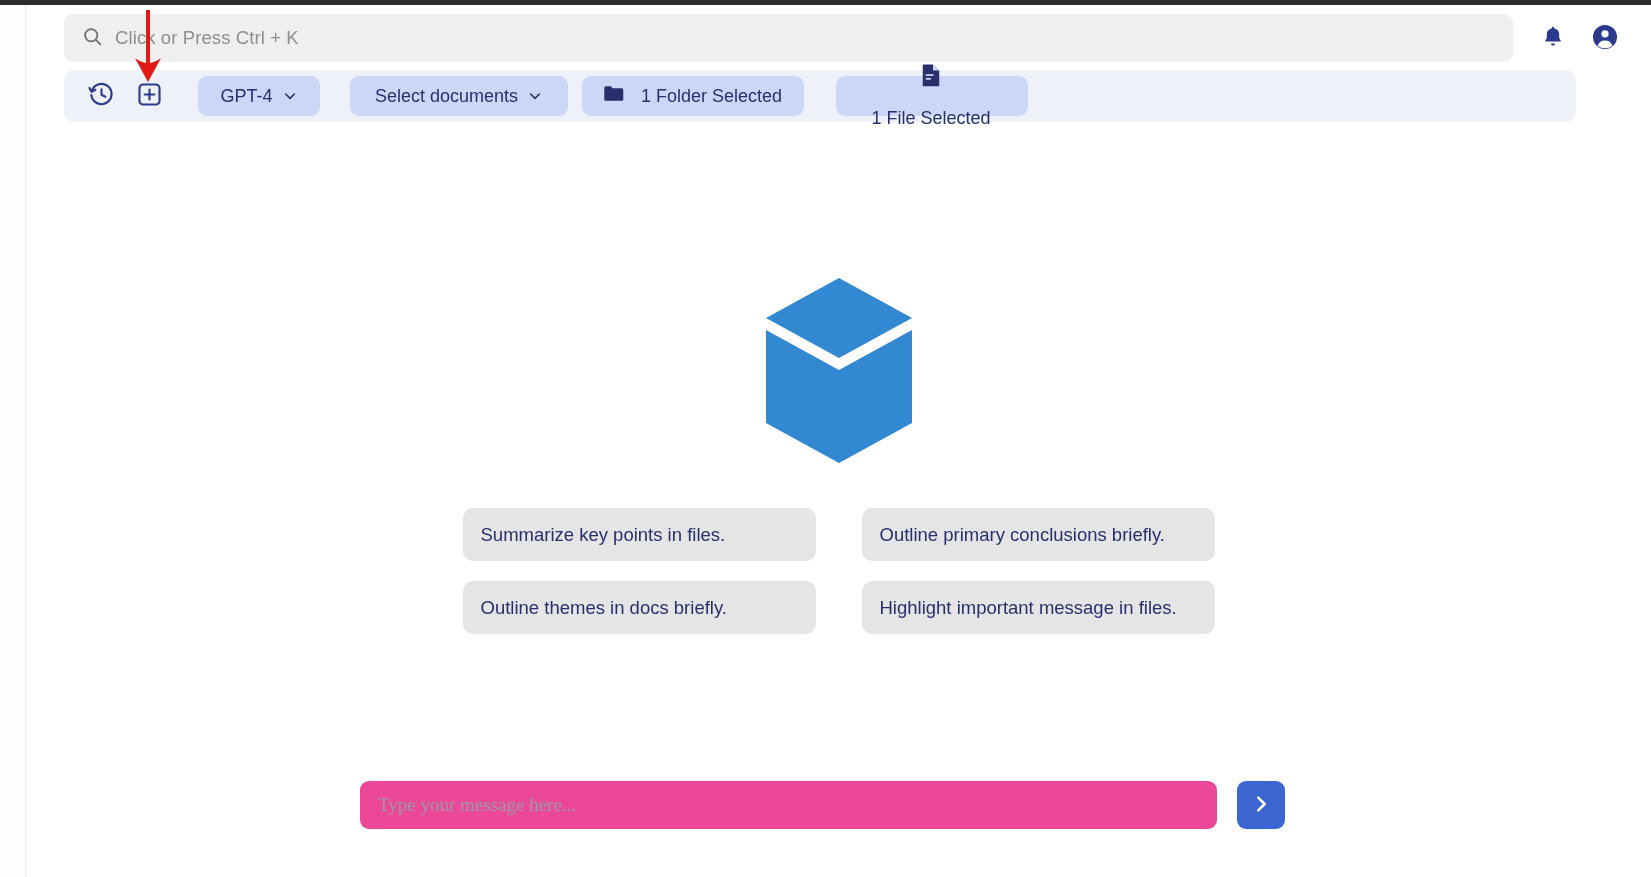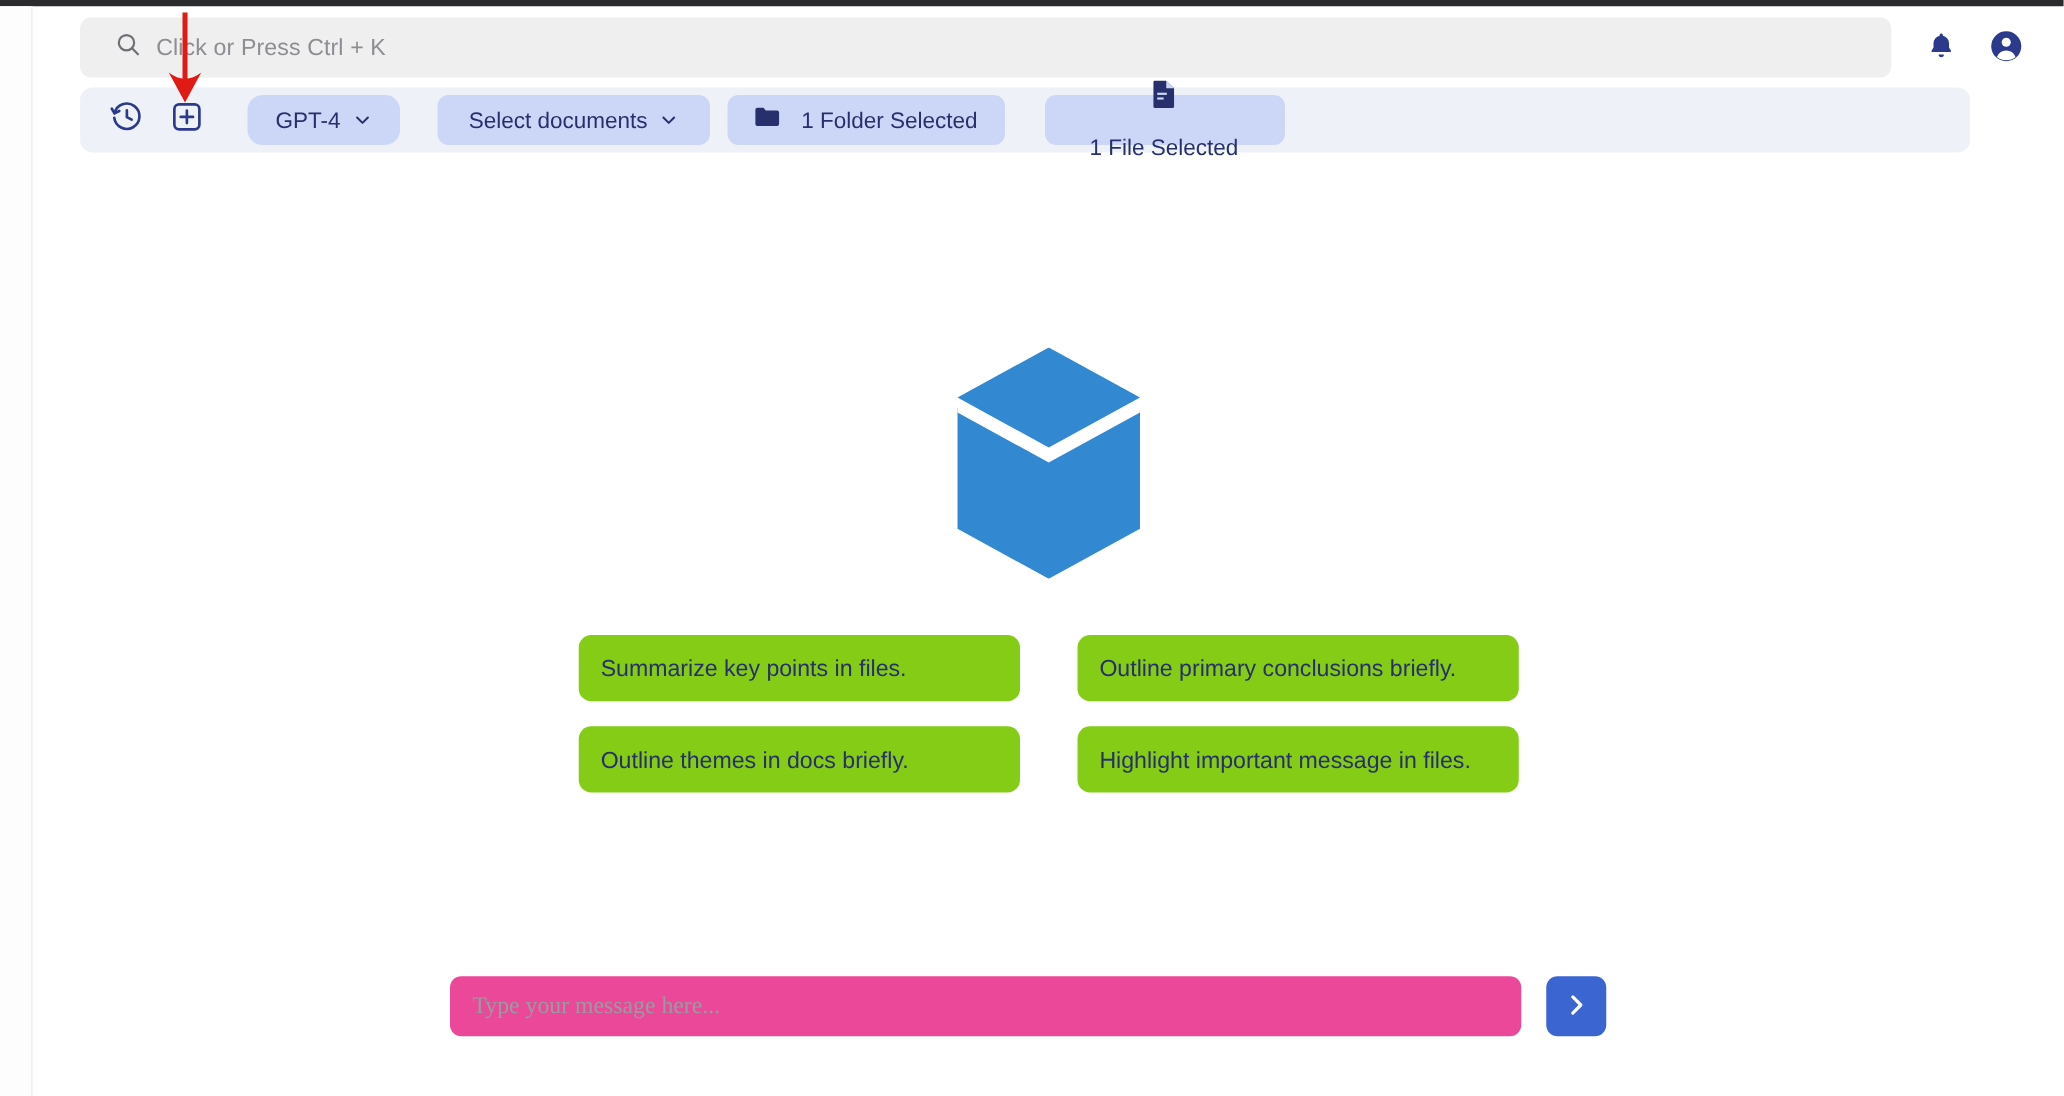--- a/index.html
+++ b/index.html
@@ -50,21 +50,21 @@
     align-items: center;
   }
 
   .search-bar {
     flex: 0 0 1449px;
     height: 48px;
     background: #efefef;
     border-radius: 9px;
     display: flex;
     align-items: center;
-    padding: 0 28px;
+    padding: 0 18px;
     gap: 12px;
     cursor: text;
   }
 
   .search-bar .placeholder {
     color: #8d8d92;
     font-size: 18.5px;
     letter-spacing: 0.1px;
     font-family: "Liberation Sans", sans-serif;
   }
@@ -123,21 +123,21 @@
     padding: 0 22px;
     color: #27306c;
     font-size: 18px;
     font-weight: 500;
     cursor: pointer;
     border: none;
     white-space: nowrap;
     font-family: "Liberation Sans", sans-serif;
   }
 
-  .pill.model { margin-left: 18px; min-width: 122px; border-radius: 12px; }
+  .pill.model { margin-left: 18px; min-width: 122px; }
   .pill.docs  { margin-left: 16px; min-width: 218px; }
   .pill.folder{ min-width: 212px; gap: 16px; padding-left: 20px; }
   .pill.file  { margin-left: 18px; min-width: 192px; gap: 16px; padding-left: 20px; flex-direction: column; }
 
   .chev { display: inline-flex; align-items: center; }
 
   
   .main {
     position: absolute;
     top: 140px;
@@ -158,21 +158,21 @@
 
   .suggestions {
     margin-top: 45px;
     display: grid;
     grid-template-columns: 353px 353px;
     column-gap: 46px;
     row-gap: 20px;
   }
 
   .sugg-card {
-    background: #84cc16;
+    background: #e5e5e5;
     border-radius: 10px;
     height: 53px;
     display: flex;
     align-items: center;
     padding: 0 18px;
     color: #27306c;
     font-size: 18.5px;
     cursor: pointer;
     font-family: "Liberation Sans", sans-serif;
   }

